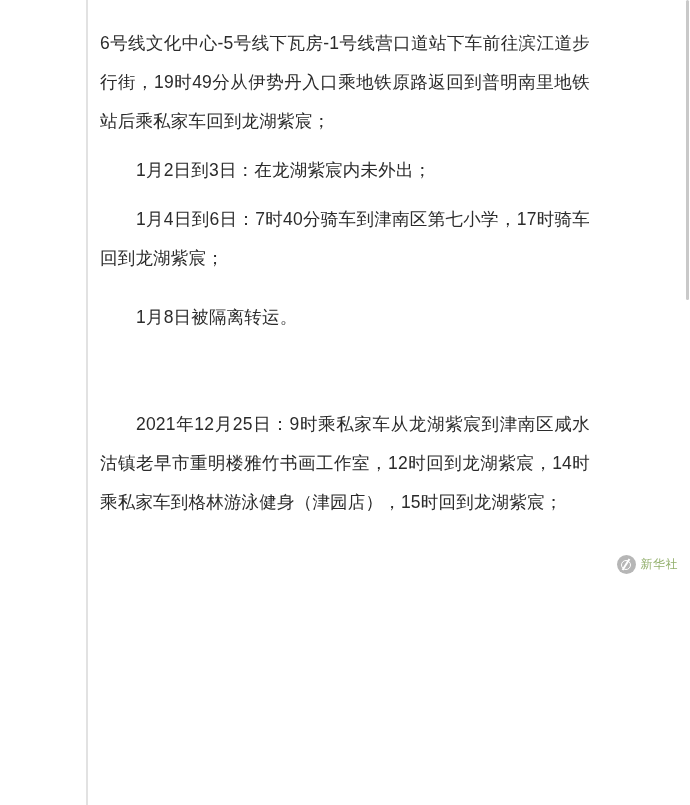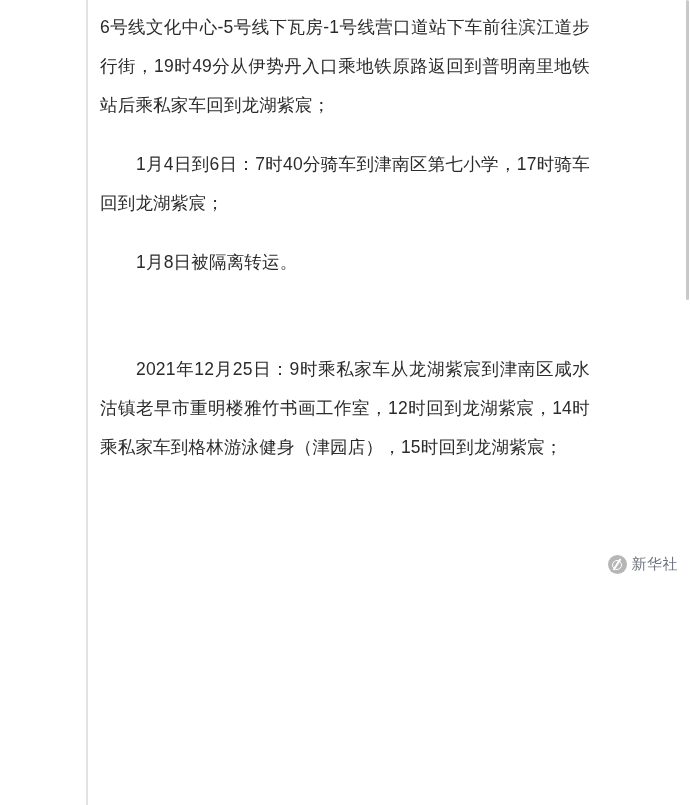--- a/index.html
+++ b/index.html
@@ -14,21 +14,21 @@
     font-family: "Liberation Sans", sans-serif;
     color: #222222;
     position: relative;
   }
   .page {
     position: relative;
     width: 690px;
     height: 582px;
     background: #ffffff;
     box-sizing: border-box;
-    padding: 0 100px 0 100px;
+    padding: 16px 100px 0 100px;
   }
   .left-rule {
     position: absolute;
     left: 86px;
     top: 0;
     width: 2px;
     height: 805px;
     background: #e2e2e2;
   }
   .article {
@@ -85,22 +85,22 @@
     content: "";
     position: absolute;
     left: 8.6px;
     top: 2.6px;
     width: 2px;
     height: 13px;
     background: #ffffff;
     transform: rotate(32deg);
   }
   .wm-text {
-    font-size: 15px;
-    color: #0f172a;
+    font-size: 12px;
+    color: #4d7c0f;
     font-family: "Liberation Sans", sans-serif;
     letter-spacing: 0.5px;
   }
   .scrollbar-track {
     position: absolute;
     right: 0;
     top: 0;
     width: 5px;
     height: 805px;
     background: transparent;
@@ -120,20 +120,21 @@
 
 <div class="page">
 
   <div class="left-rule"></div>
 
   <div class="article">
 
     <p class="para">6号线文化中心-5号线下瓦房-1号线营口道站下车前往滨江道步行街，19时49分从伊势丹入口乘地铁原路返回到普明南里地铁站后乘私家车回到龙湖紫宸；</p>
     <div class="gap-small"></div>
 
+    <p class="para indent">1月2日到3日：在龙湖紫宸内未外出；</p>
     <div class="gap-small"></div>
 
     <p class="para indent">1月4日到6日：7时40分骑车到津南区第七小学，17时骑车回到龙湖紫宸；</p>
     <div class="gap-small"></div>
 
     <div class="gap-small"></div>
 
     <p class="para indent">1月8日被隔离转运。</p>
     <div class="gap-xl"></div>
 

